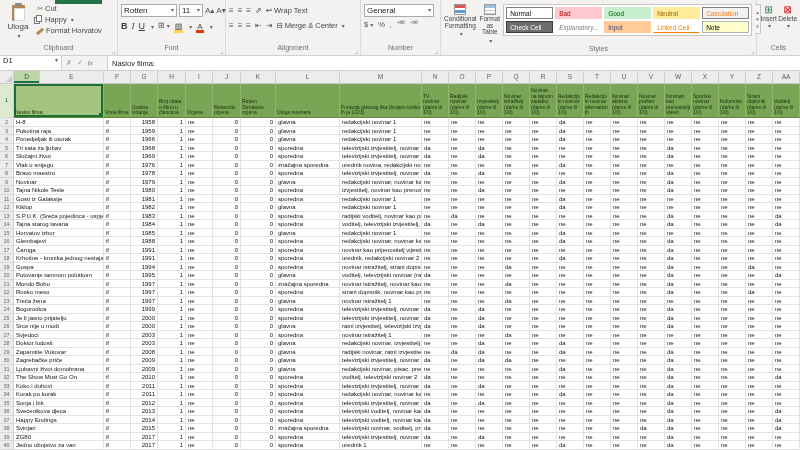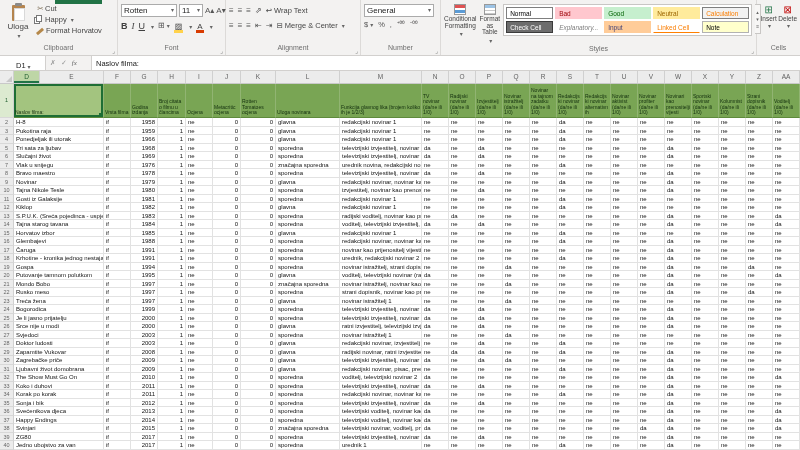--- a/index.html
+++ b/index.html
@@ -57,21 +57,21 @@
   .chip.c6{background:#fff;color:#808080;font-style:italic;}
   .chip.c7{background:#ffcc99;color:#3f3f76;}
   .chip.c8{background:#fff;color:#fa7d00;border-bottom-color:#ff8001;}
   .chip.c9{background:#ffffcc;border-color:#b2b2b2;color:#000;}
   .galarrows{display:flex;flex-direction:column;justify-content:center;gap:1px;font-size:5px;color:#666;padding:2px 1px;border:1px solid #c8c6c4;border-left:none;background:#f7f6f5;height:30px;}
   .cellbtn{display:flex;flex-direction:column;align-items:center;width:19px;}
   .cellbtn .icn{font-size:10px;line-height:11px;}
   .cellbtn .blabel{font-size:6.5px;color:#444;}
   
   .fbar{height:15px;background:#f3f2f1;border-bottom:1px solid #d2d0ce;display:flex;align-items:stretch;}
-  .namebox{width:46px;background:#fff;border-right:1px solid #d2d0ce;font-size:7.5px;color:#222;display:flex;align-items:flex-end;padding:0 16px;justify-content:space-between;}
+  .namebox{width:62px;background:#fff;border-right:1px solid #d2d0ce;font-size:7.5px;color:#222;display:flex;align-items:flex-start;padding:0 3px;justify-content:space-between;}
   .fxbtns{width:46px;display:flex;align-items:center;gap:5px;padding:0 4px;font-size:7px;color:#9a9a9a;border-right:1px solid #d2d0ce;}
   .fxbtns .fx{font-family:"Liberation Serif",serif;font-style:italic;color:#666;}
   .ffield{flex:1;background:#fff;font-size:7.5px;color:#222;display:flex;align-items:center;padding:0 4px;}
   
   .colstrip{height:13px;display:flex;background:#ececec;border-bottom:1px solid #c9c9c9;}
   .corner{width:14px;border-right:1px solid #d0d0d0;position:relative;background:#ececec;}
   .corner:after{content:"";position:absolute;right:1px;bottom:1px;border-left:6px solid transparent;border-bottom:6px solid #c8c8c8;}
   .lcell{border-right:1px solid #d0d0d0;font-size:6.5px;color:#5f5f5f;text-align:center;line-height:12px;overflow:hidden;}
   .lcell.selhdr{background:#bed6a6;color:#1e5c2e;box-shadow:inset 0 -2px 0 #217346;}
   .hrow{height:34px;display:flex;background:#79a554;}

